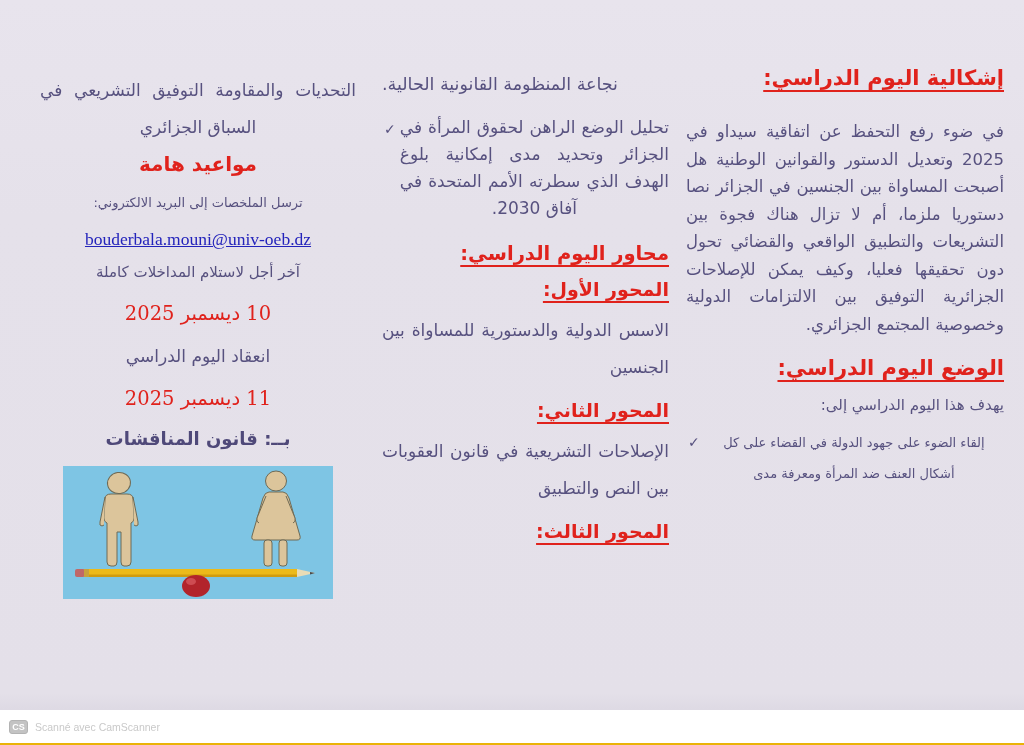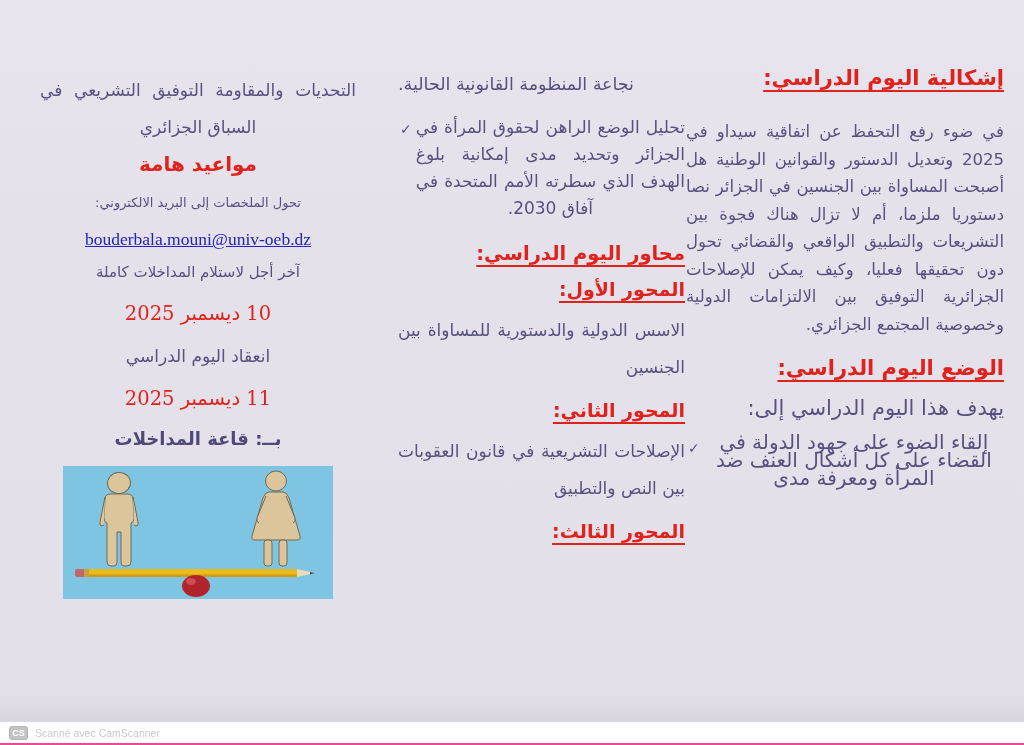--- a/index.html
+++ b/index.html
@@ -8,40 +8,40 @@
     position:relative; width:1024px; height:745px; overflow:hidden;
     background:#ffffff; font-family:"DejaVu Sans", sans-serif;
   }
   
   .doc {
     position:absolute; left:0; top:0; width:1024px; height:722px;
     background:linear-gradient(180deg,#e8e4ed 0%,#e5e1ea 30%,#e4e0e9 96%,#d9d5e0 100%);
   }
   .col { position:absolute; direction:rtl; color:#57517f; }
   .col-right { top:66px; right:20px; width:318px; }
-  .col-mid   { top:68px; left:382px; width:287px;margin-left:16px; }
+  .col-mid   { top:68px; left:382px; width:287px; }
   .col-left  { top:72px; left:40px;  width:316px; text-align:center; }
 
   .red-h {
     color:#e0221c; font-weight:bold; font-size:21px; text-align:right;
     text-decoration:underline; text-decoration-thickness:2px; text-underline-offset:5px;
   }
   .col-mid .red-h { font-size:19.5px; }
 
   .p-problem {
     margin-top:28px; font-size:16.5px; line-height:27.5px;
     text-align:justify; text-align-last:right;
   }
   .goals-h { margin-top:18px; }
-  .intro { margin-top:16px; font-size:21px; text-align:right; padding-left:6px; }
+  .intro { margin-top:16px; font-size:15px; text-align:right; padding-left:6px; }
 
   .bullet { display:flex; flex-direction:row; direction:ltr; margin-top:13px; }
   .check { color:#57517f; font-size:14px; line-height:27px; padding:2px 4px 0 2px; flex:0 0 auto; }
   .bullet-text { direction:rtl; flex:1 1 auto; }
-  .goal-text { font-size:20px; line-height:18px; text-align:center; }
+  .goal-text { font-size:13px; line-height:31px; text-align:center; }
 
   .mid-top { font-size:17.5px; line-height:33px; text-align:justify; text-align-last:left; }
   .mid-bullet-text { font-size:17px; line-height:27px; text-align:justify; text-align-last:center; }
   .axes-h { margin-top:20px; }
   .axis-label {
     margin-top:13px; color:#e0221c; font-weight:bold; font-size:19px; text-align:right;
     text-decoration:underline; text-decoration-thickness:2px; text-underline-offset:5px;
   }
   .axis-text { margin-top:12px; font-size:17px; line-height:37px; text-align:justify; text-align-last:right; }
 
@@ -54,23 +54,23 @@
   }
   .deadline-label { margin-top:13px; font-size:15px; }
   .date-line { margin-top:21px; color:#e0221c; font-size:19.5px; font-family:"DejaVu Serif","DejaVu Sans",serif; }
   .event-label { margin-top:21px; font-size:17px; }
   .venue { margin-top:18px; font-size:18px; font-weight:bold; color:#4f4979; }
 
   .photo { width:270px; height:133px; margin:17px auto 0; }
   .photo svg { display:block; }
 
   .scan-footer {
-    position:absolute; left:0; bottom:0; width:1024px; height:23px; background:#ffffff;
+    position:absolute; left:0; bottom:0; width:1024px; height:35px; background:#ffffff;
     display:flex; align-items:center; gap:7px; padding-left:9px;
-    border-bottom:2px solid #ec4899;
+    border-bottom:2px solid #eab308;
   }
   .cs-badge {
     width:19px; height:14px; background:#c3c3c3; border:1px solid #b3b3b3; border-radius:3px;
     color:#ffffff; font-size:9px; font-weight:bold; display:flex; align-items:center; justify-content:center;
     font-family:"Liberation Sans", sans-serif;
   }
   .cs-text { color:#c9c9c9; font-size:10.5px; font-family:"Liberation Sans", sans-serif; }
 </style>
 </head>
 <body>
@@ -99,27 +99,27 @@
       <h3 class="axis-label">المحور الأول:</h3>
       <p class="axis-text">الاسس الدولية والدستورية للمساواة بين الجنسين</p>
       <h3 class="axis-label">المحور الثاني:</h3>
       <p class="axis-text">الإصلاحات التشريعية في قانون العقوبات بين النص والتطبيق</p>
       <h3 class="axis-label">المحور الثالث:</h3>
     </section>
 
     <section class="col col-left">
       <p class="left-top">التحديات والمقاومة التوفيق التشريعي في السباق الجزائري</p>
       <h2 class="dates-h">مواعيد هامة</h2>
-      <p class="email-label">تحول الملخصات إلى البريد الالكتروني:</p>
+      <p class="email-label">ترسل الملخصات إلى البريد الالكتروني:</p>
       <a class="email">bouderbala.mouni@univ-oeb.dz</a>
       <p class="deadline-label">آخر أجل لاستلام المداخلات كاملة</p>
       <p class="date-line">10 ديسمبر 2025</p>
       <p class="event-label">انعقاد اليوم الدراسي</p>
       <p class="date-line">11 ديسمبر 2025</p>
-      <p class="venue">بــ: قاعة المداخلات</p>
+      <p class="venue">بــ: قانون المناقشات</p>
 
       <div class="photo">
         <svg width="270" height="133" viewBox="0 0 270 133" xmlns="http://www.w3.org/2000/svg">
           <rect x="0" y="0" width="270" height="133" fill="#7ec5e4"></rect>
 
           <g stroke="#6e6a55" stroke-width="1">
             <ellipse cx="56" cy="17" rx="11.5" ry="10.5" fill="#dcc59b" transform="rotate(-8 56 17)"></ellipse>
             <path d="M42,33 Q42,28 48,28 L64,28 Q70,28 70,33 L71,52 Q71,56 68,57 L68,62
                      L68,96 Q68,100 64,100 L61,100 Q58,100 58,96 L58,66 L54,66 L54,96
                      Q54,100 51,100 L48,100 Q44,100 44,96 L44,62 L44,57 Q41,56 41,52 Z" fill="#dcc59b"></path>

